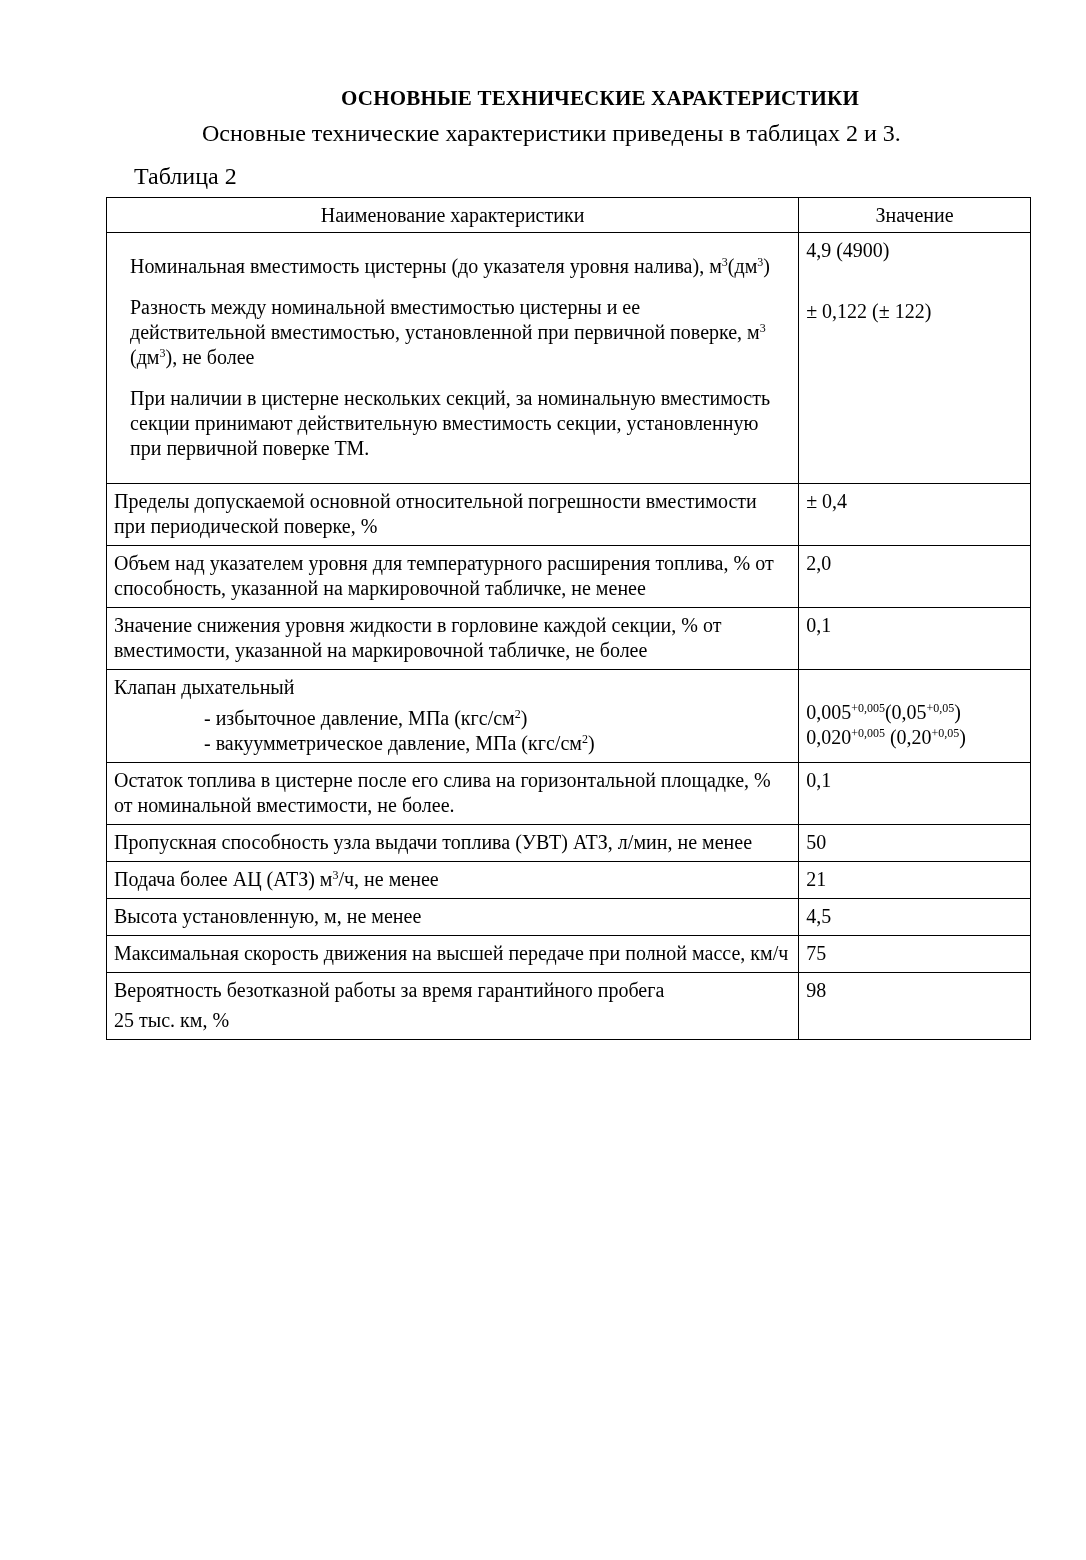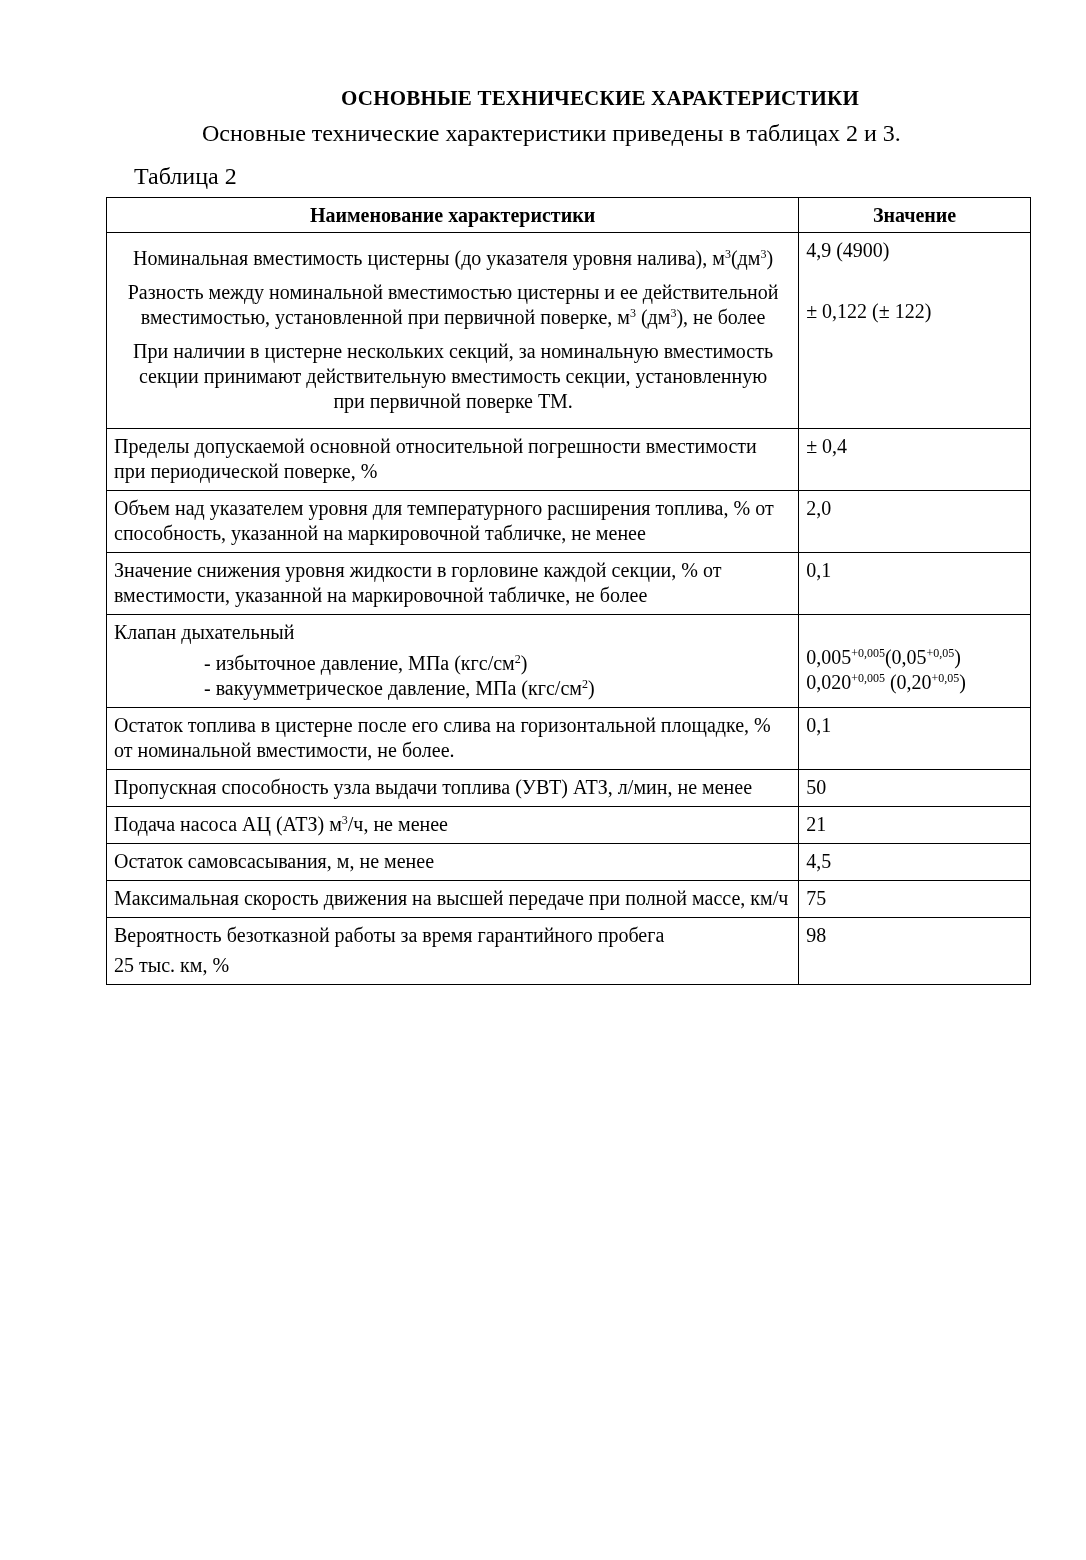--- a/index.html
+++ b/index.html
@@ -18,25 +18,25 @@
   .caption {
     position: absolute; left: 134px; top: 163px; font-size: 24px;
   }
   table.spec {
     position: absolute; left: 106px; top: 197px; width: 925px;
     border-collapse: collapse; font-size: 20px; line-height: 25px;
   }
   table.spec td, table.spec th {
     border: 1.5px solid #000; vertical-align: top; padding: 5px 6px 6px 7px;
   }
-  table.spec th { font-weight: bold; text-align: center; padding: 4px 19px; line-height: 26px; }
+  table.spec th { font-weight: normal; text-align: center; padding: 4px 19px; line-height: 26px; }
   table.spec td.val { text-align: left; padding-top: 5px; }
   col.c1 { width: 693px; }
   col.c2 { width: 232px; }
-  .para { margin: 8px; text-align: center; }
+  .para { margin: 16px; }
   .para + .para { margin-top: 9px; }
   sup { font-size: 12px; line-height: 0; vertical-align: 7px; }
   .indent { padding-left: 90px; }
   .vals-bottom { margin-top: 25px; line-height: 25px; }
 </style>
 </head>
 <body>
 
 <div class="title">ОСНОВНЫЕ ТЕХНИЧЕСКИЕ ХАРАКТЕРИСТИКИ</div>
 <div class="subtitle">Основные технические характеристики приведены в таблицах 2 и 3.</div>
@@ -92,25 +92,25 @@
     </tr>
     <tr>
       <td>Остаток топлива в цистерне после его слива на горизонтальной площадке, % от номинальной вместимости, не более.</td>
       <td class="val">0,1</td>
     </tr>
     <tr>
       <td>Пропускная способность узла выдачи топлива (УВТ) АТЗ, л/мин, не менее</td>
       <td class="val">50</td>
     </tr>
     <tr>
-      <td><span>Подача насоса АЦ (АТЗ) м</span><sup>3</sup><span>/ч, не менее</span></td>
+      <td><span>Подача более АЦ (АТЗ) м</span><sup>3</sup><span>/ч, не менее</span></td>
       <td class="val">21</td>
     </tr>
     <tr>
-      <td>Остаток самовсасывания, м, не менее</td>
+      <td>Высота установленную, м, не менее</td>
       <td class="val">4,5</td>
     </tr>
     <tr>
       <td>Максимальная скорость движения на высшей передаче при полной массе, км/ч</td>
       <td class="val">75</td>
     </tr>
     <tr>
       <td>
         <div>Вероятность безотказной работы за время гарантийного пробега</div>
         <div style="margin-top:5px">25 тыс. км, %</div>

